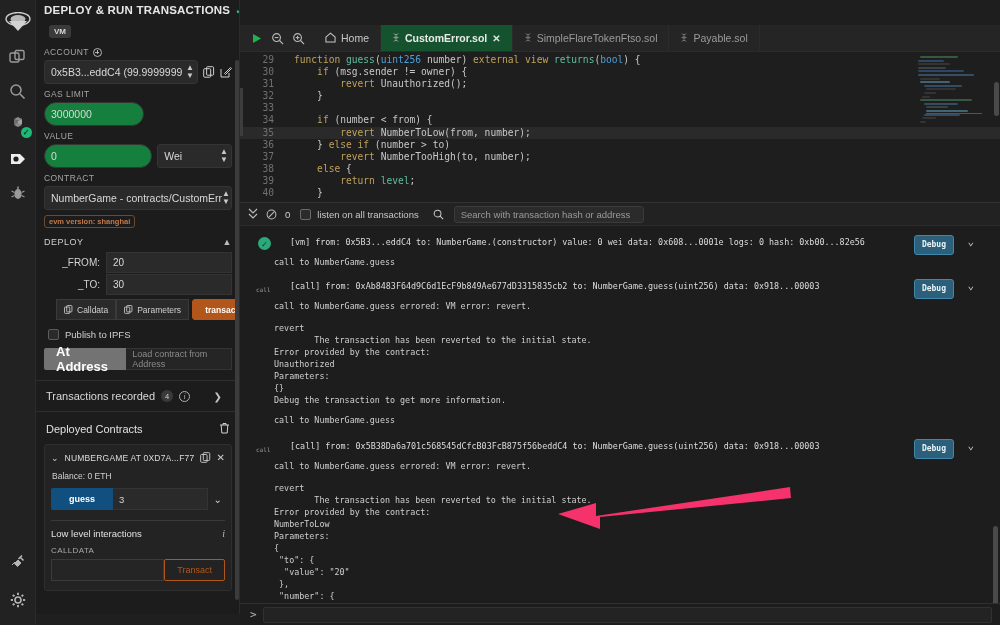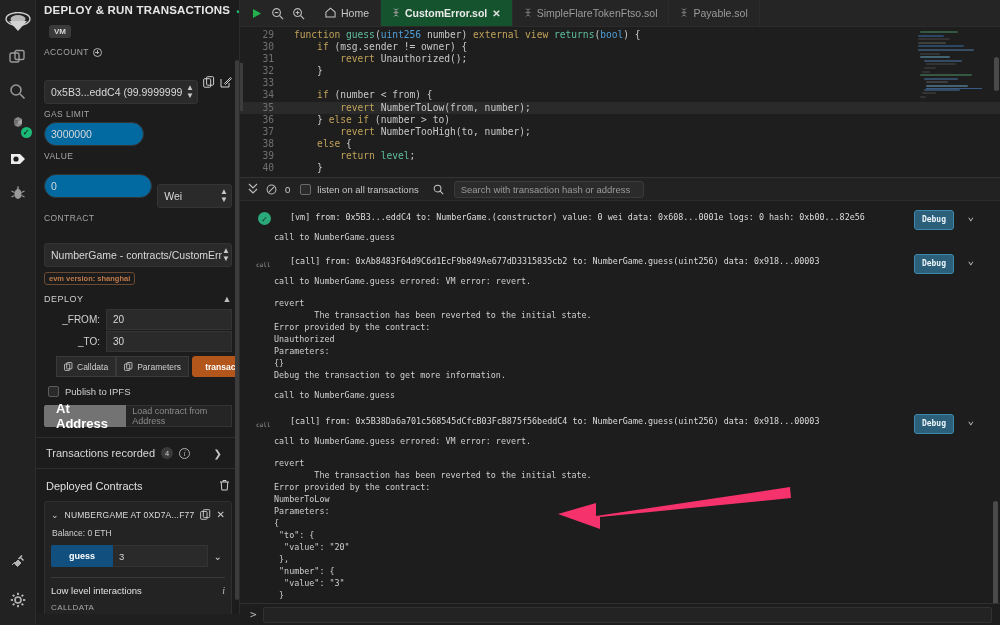--- a/index.html
+++ b/index.html
@@ -60,30 +60,30 @@
     position: relative; display: inline-block;
   }
   .plus-circle::before, .plus-circle::after {
     content: ""; position: absolute; background: #b5b5b5;
   }
   .plus-circle::before { left: 1.5px; right: 1.5px; top: 3px; height: 1px; }
   .plus-circle::after { top: 1.5px; bottom: 1.5px; left: 3px; width: 1px; }
 
   .ctl-row { display: flex; align-items: center; gap: 5px; }
   .input-box {
-    background: #0369a1; border: 1px solid #343434; border-radius: 12px;
+    background: #15803d; border: 1px solid #343434; border-radius: 12px;
     height: 24px; color: #d8d8d8; font-size: 10.5px;
     display: flex; align-items: center; padding: 0 6px;
     overflow: hidden; white-space: nowrap;
   }
   .select-box {
     background: #2a2a2a; border: 1px solid #343434; border-radius: 3px;
     height: 24px; color: #d8d8d8; font-size: 10.5px;
     display: flex; align-items: center; justify-content: space-between;
-    padding: 0 4px 0 6px; overflow: hidden; white-space: nowrap; margin-top: 20px;
+    padding: 0 4px 0 6px; overflow: hidden; white-space: nowrap;
   }
   .spin { font-size: 8px; color: #c9c9c9; line-height: 1; letter-spacing: -1px; }
   .spin i { display: block; font-style: normal; }
   .mini-ico { color: #cfcfcf; display: flex; align-items: center; }
 
   .evm-badge {
     display: inline-block; border: 1px solid #6b4a33; color: #c07a4b;
     font-size: 7.5px; font-weight: bold; padding: 1px 4px; border-radius: 3px;
     margin: 5px 0 3px 0;
   }
@@ -187,21 +187,21 @@
   .panel-scrollbar {
     position: absolute; right: 1px; top: 60px; width: 4px; height: 540px;
     background: #3c3c3c; border-radius: 2px;
   }
 
   
   .right { flex: 1 1 auto; height: 625px; display: flex; flex-direction: column; background: #1e1e1e; min-width: 0; }
 
   .tabbar {
     height: 27px; background: #252526; display: flex; align-items: stretch;
-    border-bottom: 1px solid #2b2b2b; flex: 0 0 27px;
+    border-bottom: 1px solid #2b2b2b; flex: 0 0 27px; margin-top: 25px;
   }
   .tb-actions { display: flex; align-items: center; gap: 1px; padding: 0 6px; }
   .tb-ico { width: 20px; height: 20px; display: flex; align-items: center; justify-content: center; color: #b8b8b8; }
   .play-ico { color: #23b14d; }
   .tab {
     display: flex; align-items: center; gap: 5px; padding: 0 11px;
     font-size: 10.5px; color: #9b9b9b; border-right: 1px solid #2b2b2b;
     white-space: nowrap;
   }
   .tab.active { background: #14532d; color: #eaeaea; font-weight: bold; }

